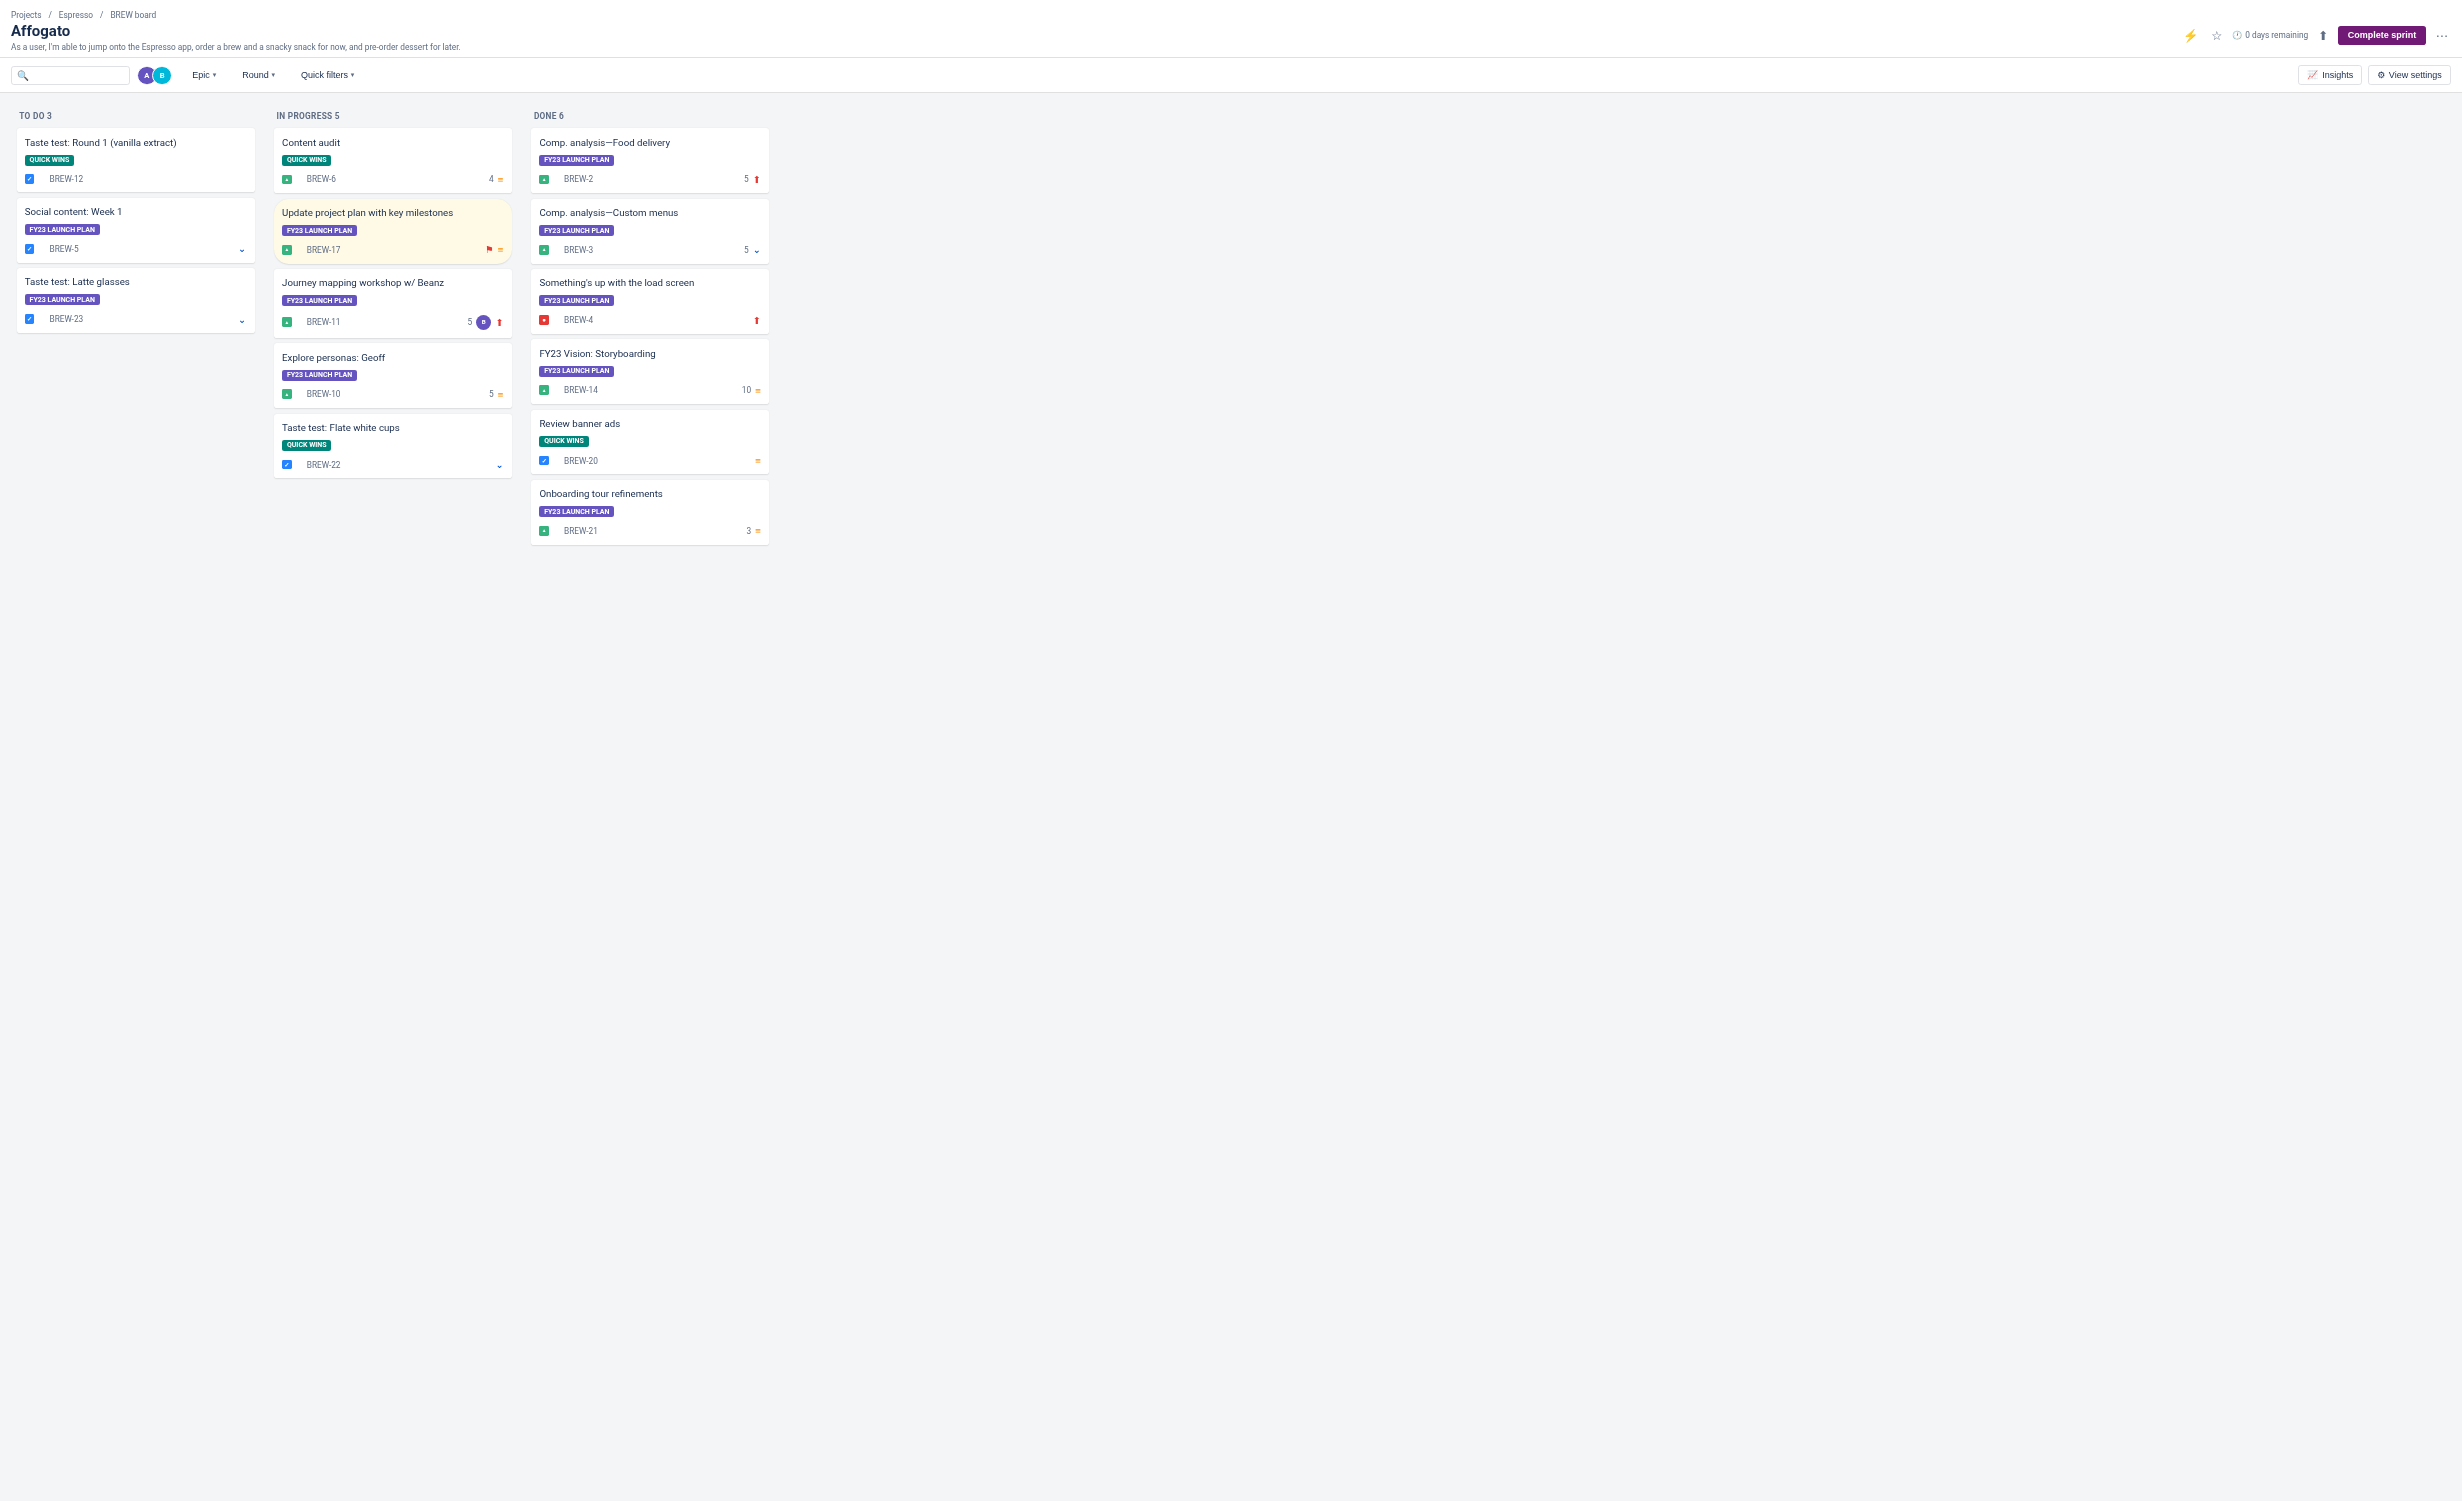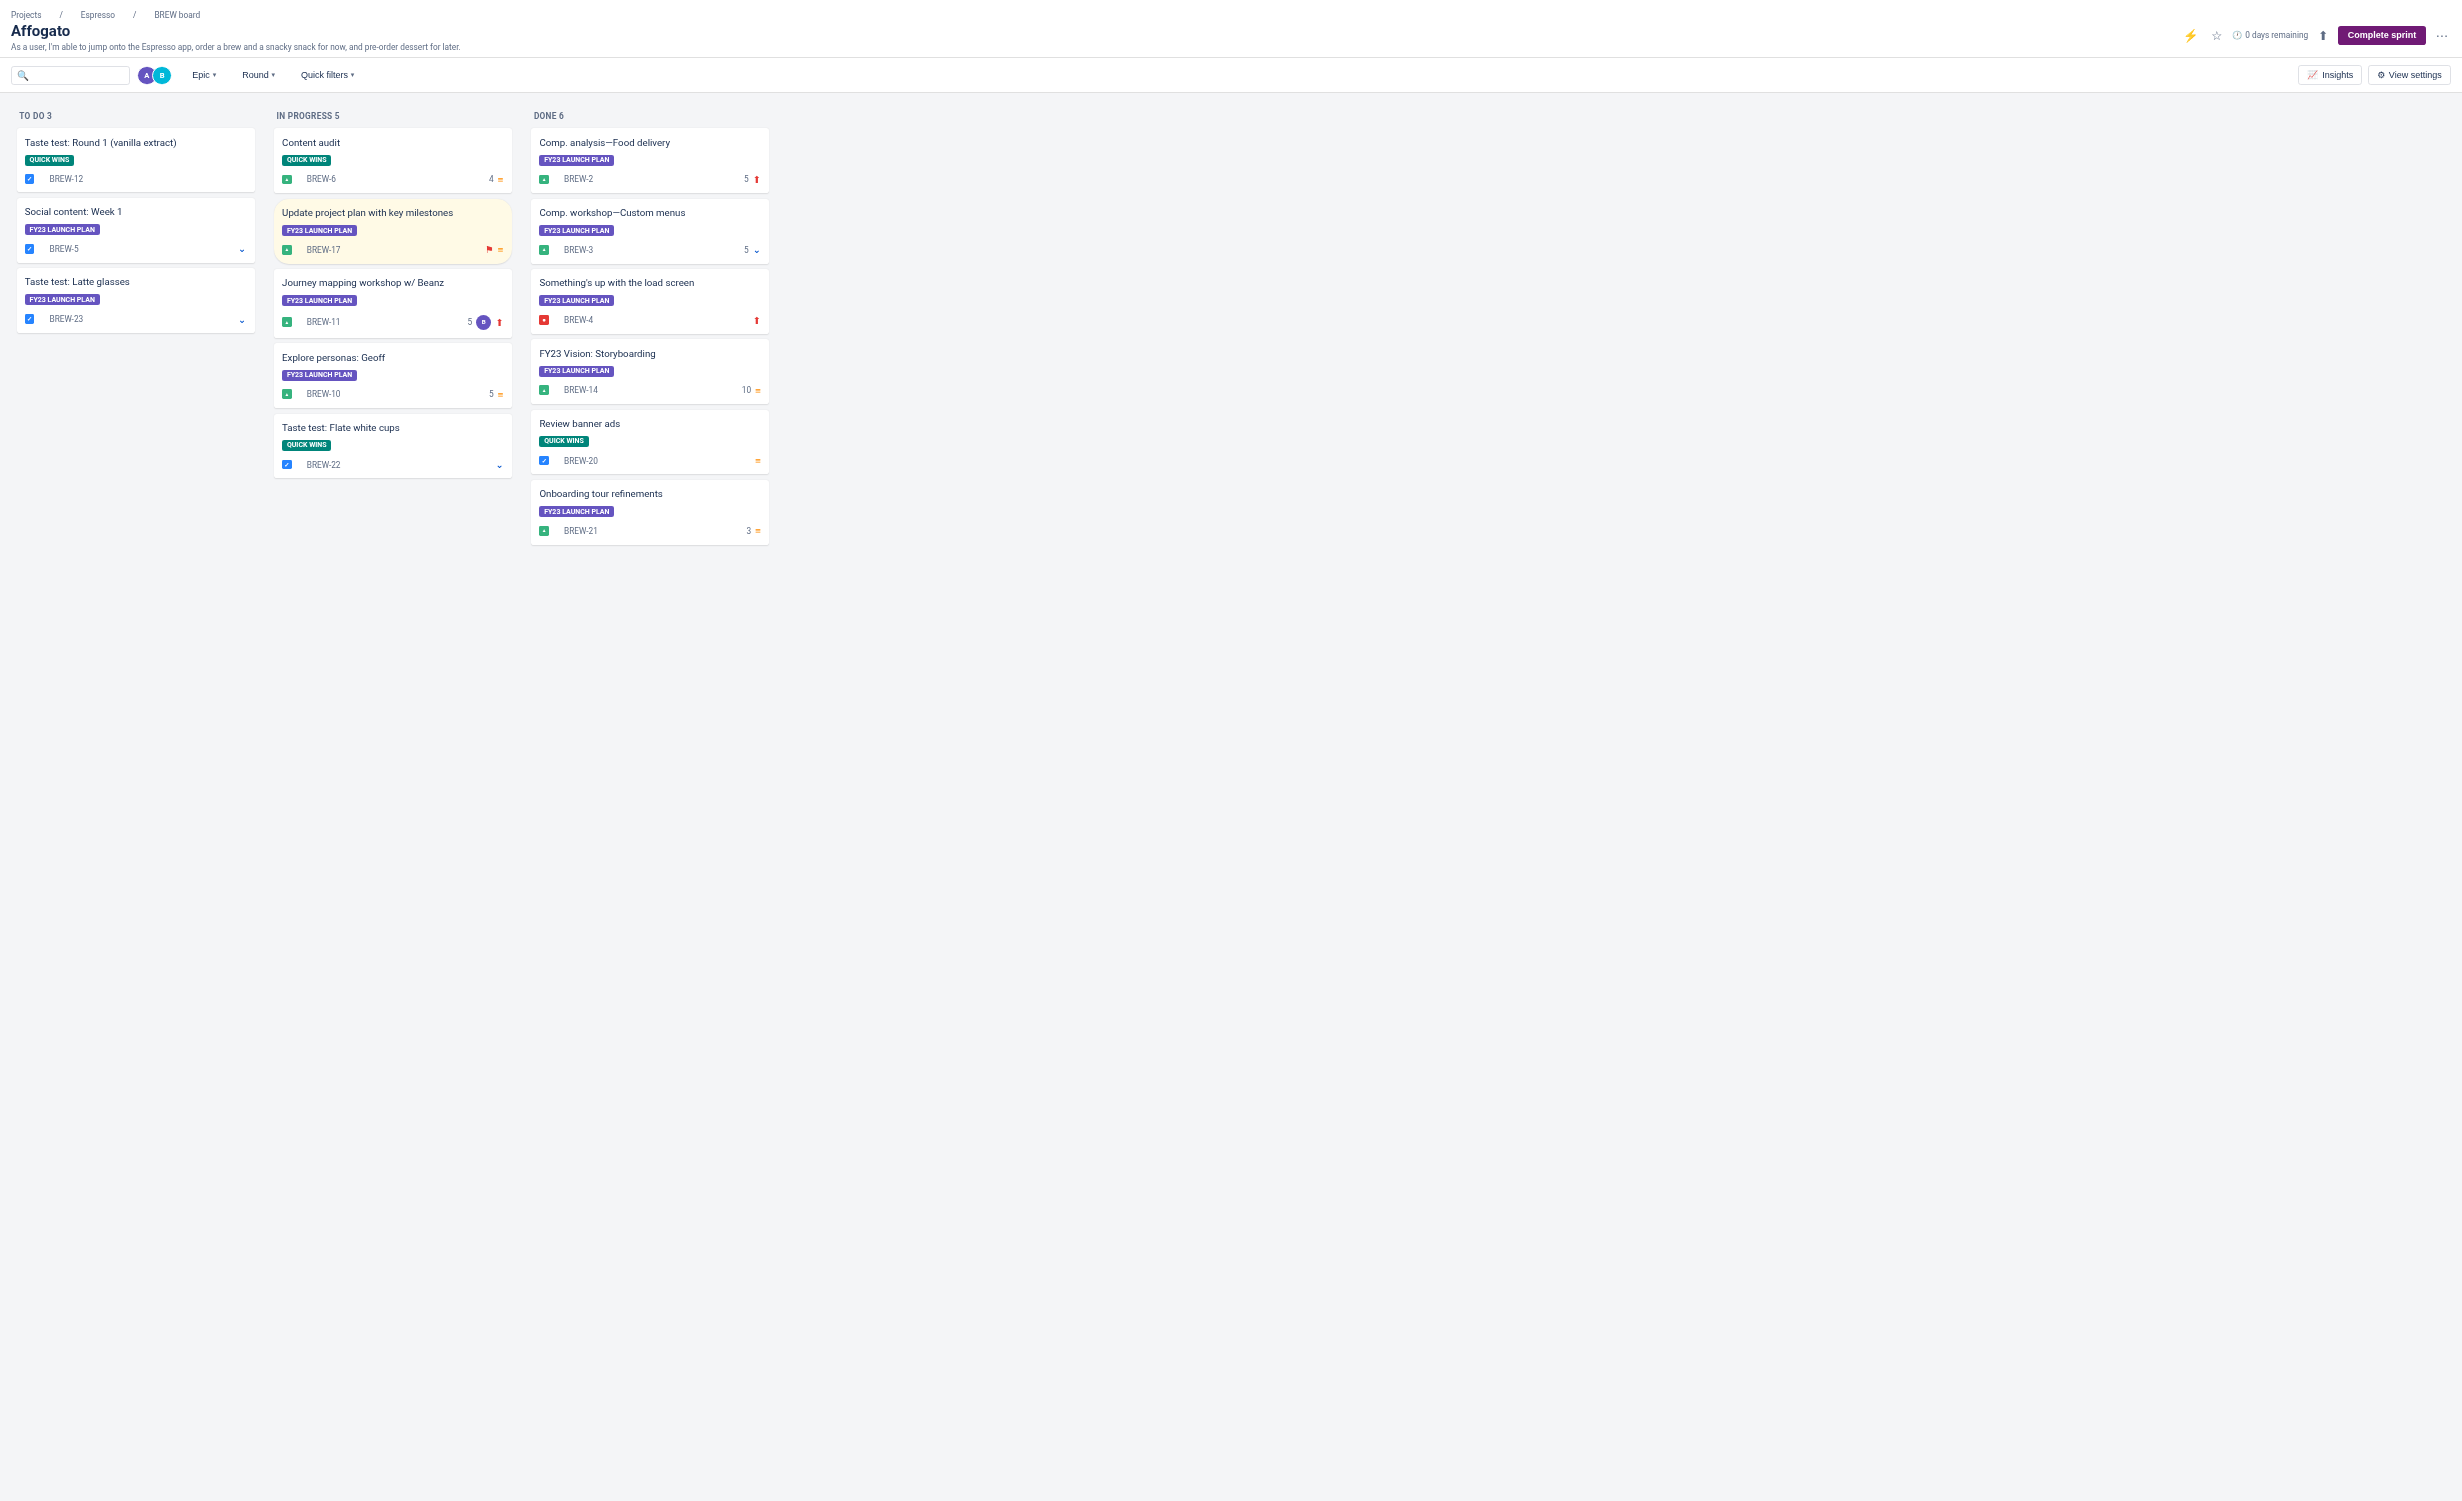--- a/index.html
+++ b/index.html
@@ -1,19 +1,19 @@
 <!DOCTYPE html>
 <html style="font-size:11px"><head>
   <meta charset="utf-8">
   <style>
     * { box-sizing: border-box; margin: 0; padding: 0; }
     body { font-family: -apple-system, BlinkMacSystemFont, 'Segoe UI', Roboto, sans-serif; background: #f4f5f7; color: #172b4d; font-size: 9.7px; }
 
     .top-bar { background: #fff; border-bottom: 0.7px solid #e0e0e0; padding: 5.5px 11px 0 11px; }
-    .breadcrumb { display: flex; align-items: center; gap: 18px; font-size: 8.3px; color: #5e6c84; padding-top: 4.1px; }
+    .breadcrumb { display: flex; align-items: center; gap: 7px; font-size: 8.3px; color: #5e6c84; padding-top: 4.1px; }
     .breadcrumb span { color: #5e6c84; }
     .breadcrumb .sep { color: #5e6c84; }
     .project-title { font-size: 15px; font-weight: 700; color: #172b4d; margin-top: 2.8px; }
     .project-desc { font-size: 8.3px; color: #5e6c84; margin-top: 1.4px; padding-bottom: 5.5px; }
 
     .header-actions { position: absolute; top: 12.4px; right: 11px; display: flex; align-items: center; gap: 7px; }
     .header-actions .icon-btn { background: none; border: none; cursor: pointer; color: #5e6c84; font-size: 12.4px; padding: 2.8px; }
     .days-remaining { font-size: 8.3px; color: #5e6c84; display: flex; align-items: center; gap: 2.8px; }
     .complete-sprint-btn { background: #701a75; color: #fff; border: none; border-radius: 2.8px; padding: 4.8px 9.7px; font-size: 9px; font-weight: 600; cursor: pointer; }
     .more-btn { background: none; border: none; cursor: pointer; color: #5e6c84; font-size: 12.4px; padding: 2.8px; }
@@ -220,21 +220,21 @@
         <div class="card"><div class="card-title">Comp. analysis—Food delivery</div><div class="card-label label-fy23">FY23 LAUNCH PLAN</div><div class="card-footer">
             <div class="card-id-area">
               <span class="issue-type-story"></span>
               <span class="card-id">BREW-2</span>
             </div>
             <div class="card-right">
               <span class="story-points">5</span>
               <span class="priority-icon priority-high">⬆</span>
             </div>
           </div></div>
-        <div class="card"><div class="card-title">Comp. workshop—Custom menus</div><div class="card-label label-fy23">FY23 LAUNCH PLAN</div><div class="card-footer">
+        <div class="card"><div class="card-title">Comp. analysis—Custom menus</div><div class="card-label label-fy23">FY23 LAUNCH PLAN</div><div class="card-footer">
             <div class="card-id-area">
               <span class="issue-type-story"></span>
               <span class="card-id">BREW-3</span>
             </div>
             <div class="card-right">
               <span class="story-points">5</span>
               <span class="expand-icon">⌄</span>
             </div>
           </div></div>
         <div class="card"><div class="card-title">Something's up with the load screen</div><div class="card-label label-fy23">FY23 LAUNCH PLAN</div><div class="card-footer">

